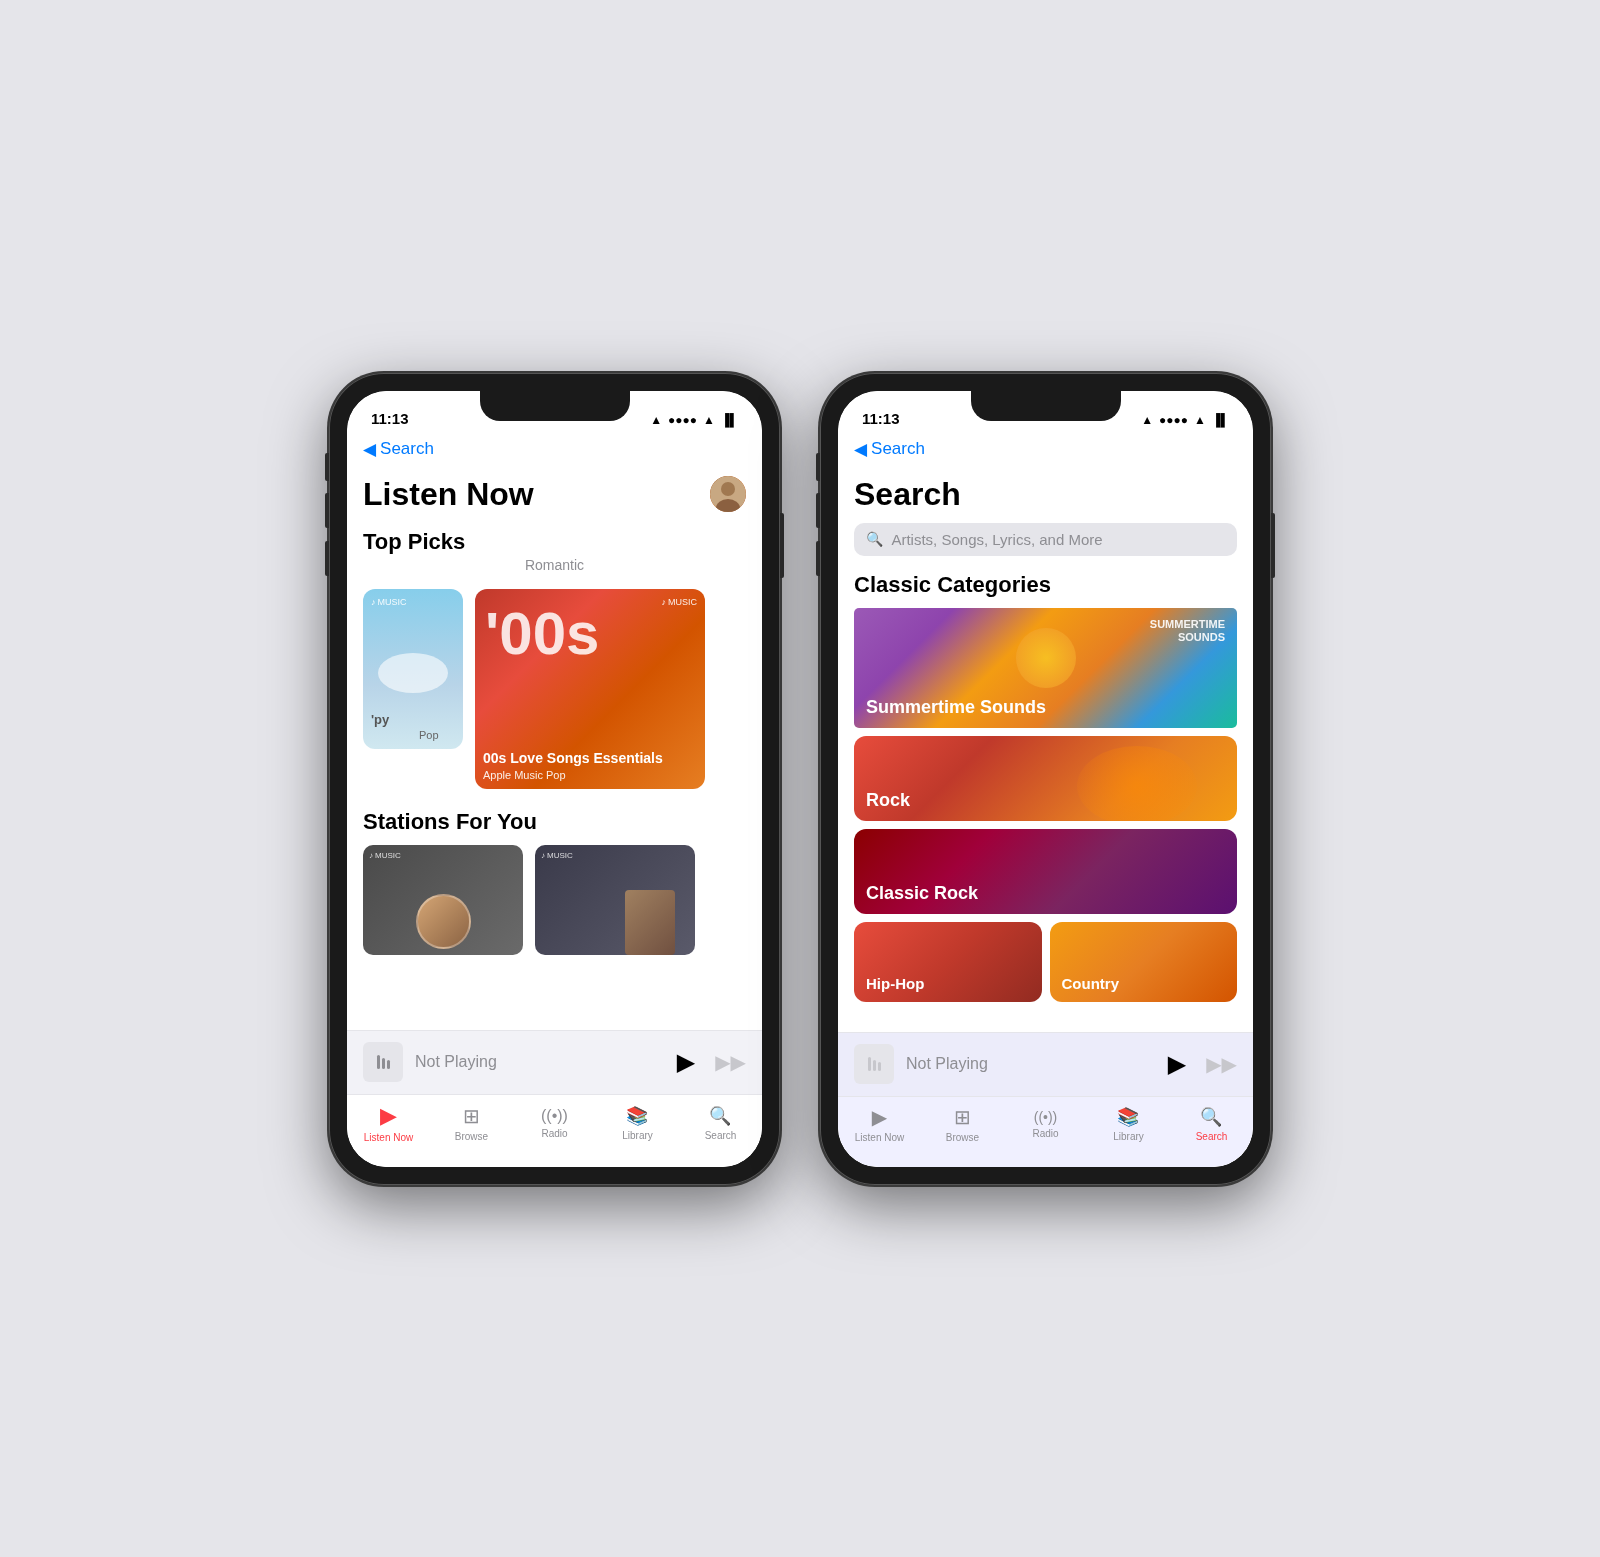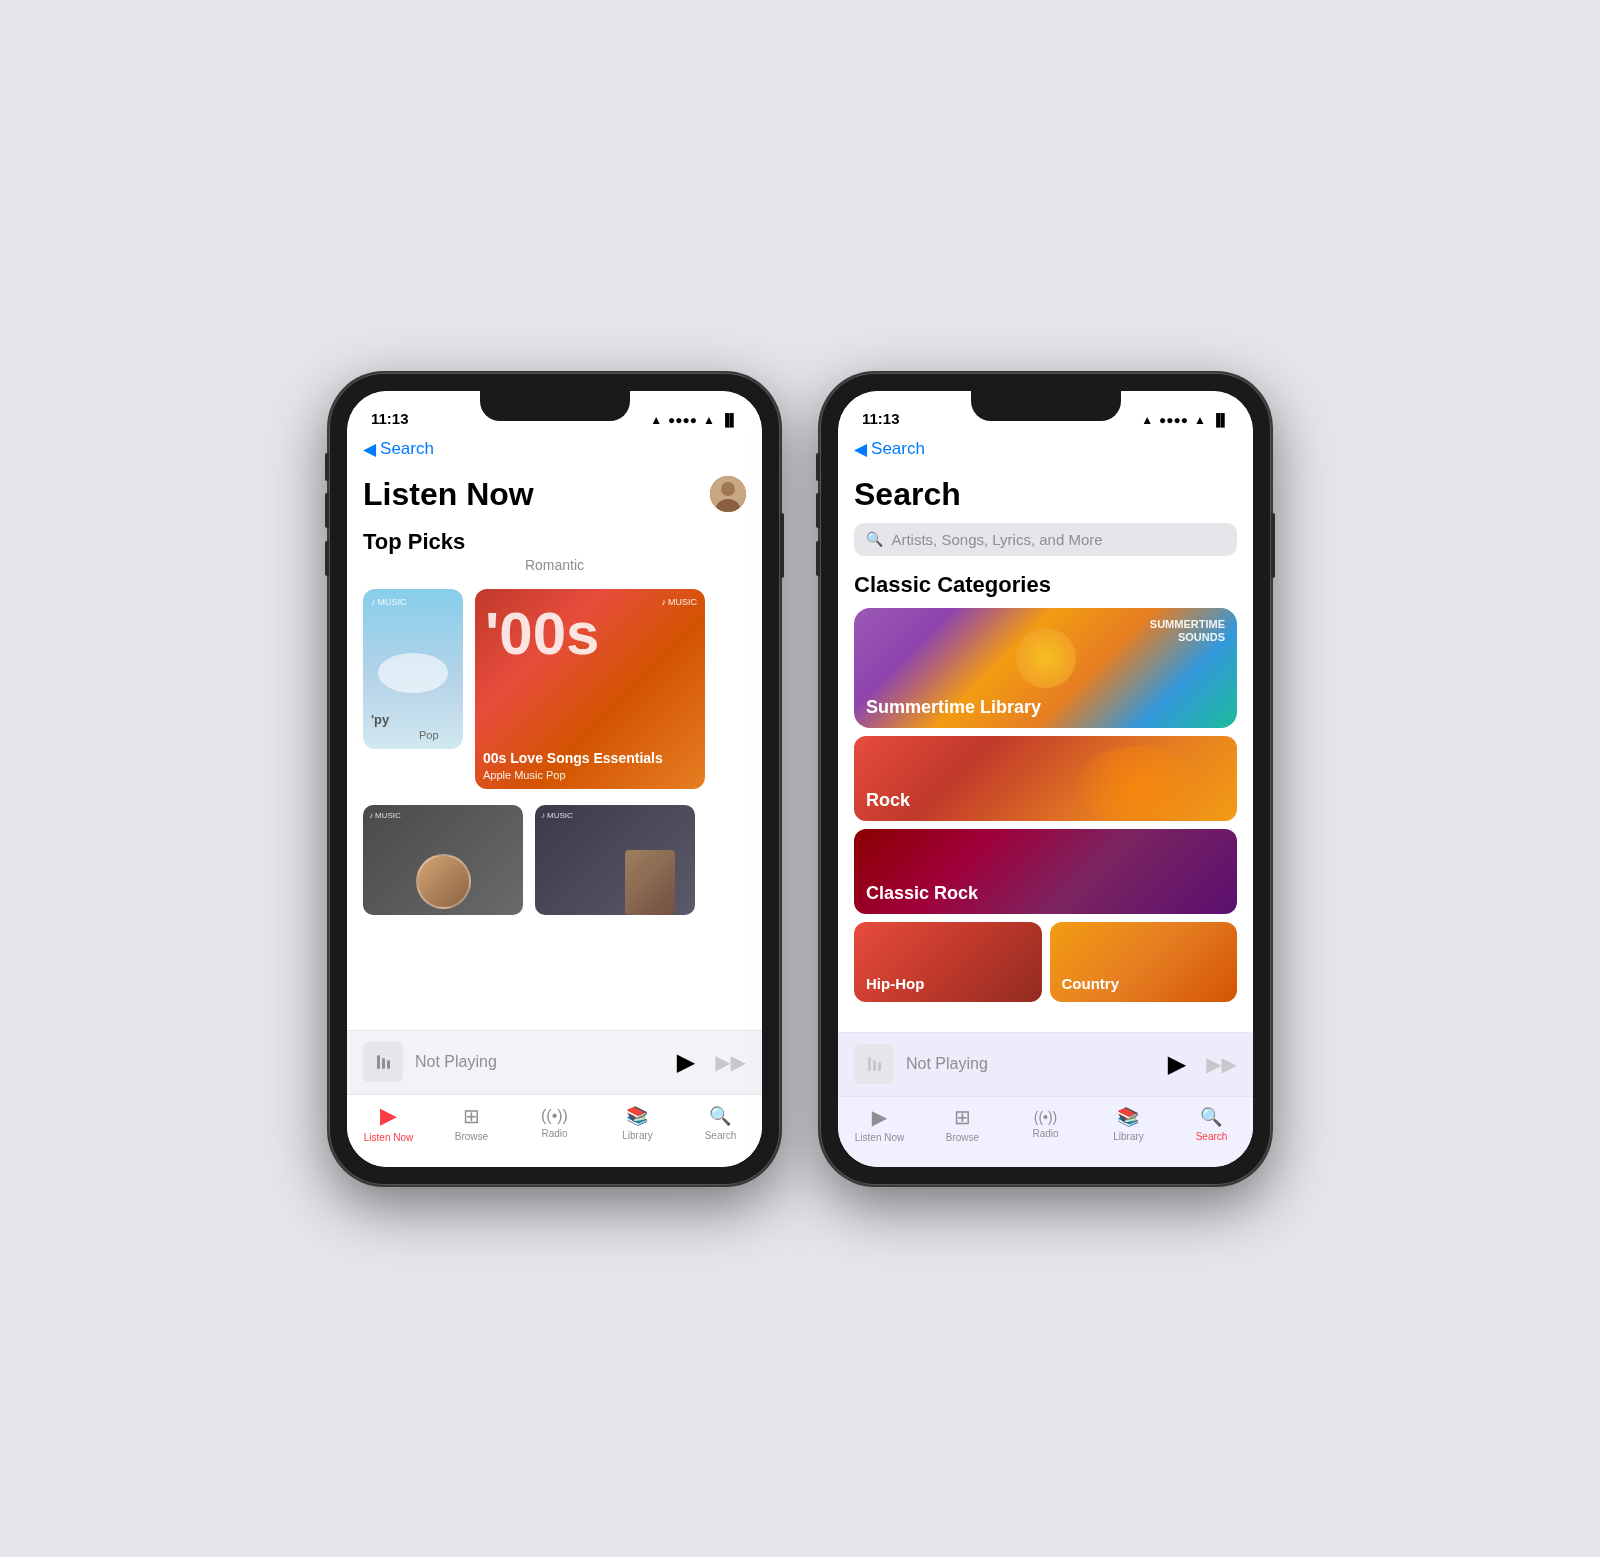--- a/index.html
+++ b/index.html
@@ -445,21 +445,21 @@
 
     .category-card {
       border-radius: 12px;
       overflow: hidden;
       margin-bottom: 8px;
       position: relative;
       height: 85px;
     }
 
     .category-card-wide {
-      border-radius: 16px;
+      border-radius: 5px;
       overflow: hidden;
       margin-bottom: 8px;
       position: relative;
       height: 120px;
     }
 
     .cat-summertime {
       background: linear-gradient(135deg, #9b59b6 0%, #8e44ad 20%, #f39c12 40%, #e67e22 60%, #3498db 80%, #1abc9c 100%);
     }
 
@@ -639,20 +639,21 @@
               <span>MUSIC</span>
             </div>
             <div class="oos-text">'00s</div>
             <div class="card-text-overlay">
               <div class="card-title-text" style="font-size:14px;">00s Love Songs Essentials</div>
               <div class="card-subtitle-text">Apple Music Pop</div>
             </div>
           </div>
         </div>
 
+        <div class="section-title">Stations For You</div>
         <div class="stations-row">
           <div class="station-card station-card-1">
             <div class="station-music-badge">
               <span>♪</span>
                 <span>MUSIC</span>
             </div>
             <div class="station-artist">
               <div class="artist-circle"></div>
             </div>
           </div>
@@ -746,21 +747,21 @@
             <span class="search-placeholder">Artists, Songs, Lyrics, and More</span>
           </div>
         </div>
 
         <div class="browse-section">
           <div class="browse-title">Classic Categories</div>
 
           <div class="category-card-wide cat-summertime">
             <div class="sun-circle"></div>
             <div class="category-label-top">SUMMERTIME<br>SOUNDS</div>
-            <div class="category-label">Summertime Library</div>
+            <div class="category-label">Summertime Sounds</div>
           </div>
 
           <div class="category-card cat-rock">
             <div class="rock-blob"></div>
             <div class="category-label">Rock</div>
           </div>
 
           <div class="category-card cat-classic-rock">
             <div class="category-label">Classic Rock</div>
           </div>

